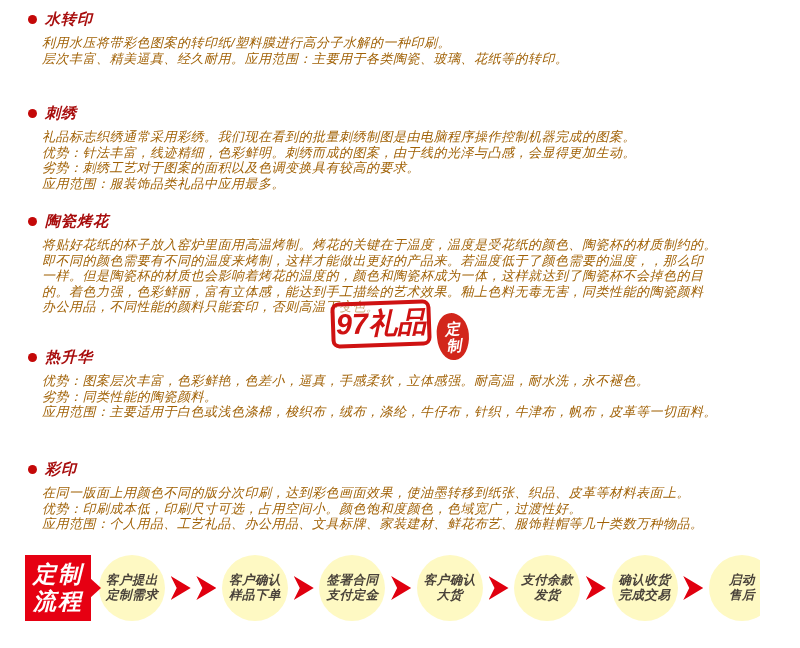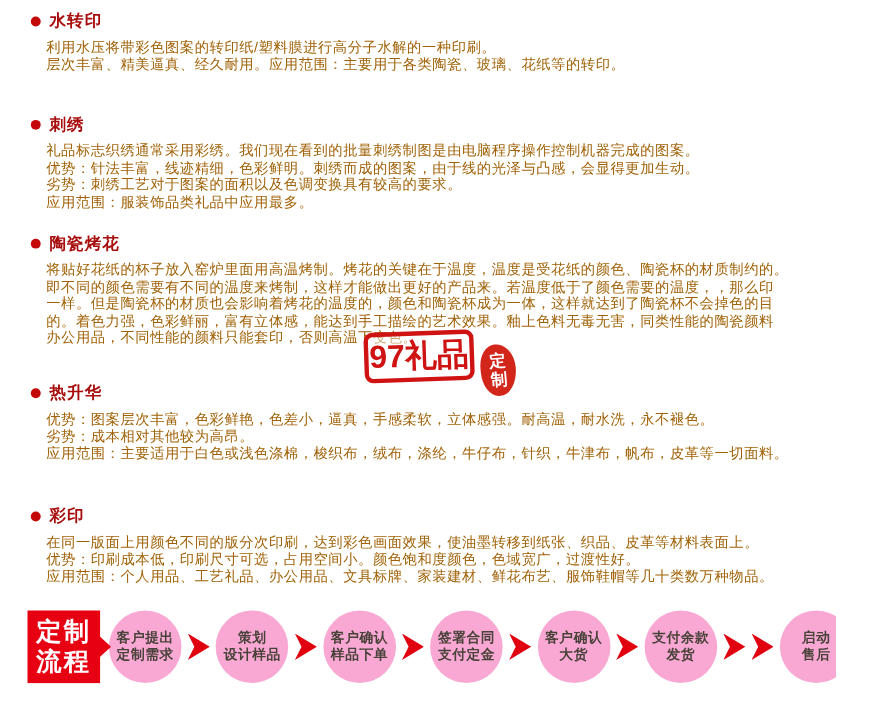--- a/index.html
+++ b/index.html
@@ -1,17 +1,17 @@
 <!DOCTYPE html>
 <html><head>
 <meta charset="utf-8">
 <style>
   html,body { margin:0; padding:0; background:#ffffff; }
   body { width:800px; height:648px; font-family:"Liberation Sans", sans-serif; }
-  .page { position:relative; width:760px; height:648px; background:#ffffff; overflow:hidden; }
+  .page { position:relative; width:760px; height:648px; background:#ffffff; overflow:hidden;font-style:italic; }
 
   
   .topic { position:absolute; left:28px; width:748px; }
   .topic-head { display:flex; align-items:center; gap:8px; margin-bottom:6px; }
   .bullet { width:9px; height:9px; border-radius:50%; background:#c40808; flex:0 0 auto; }
   .topic-title { font-size:15px; font-weight:bold; color:#a80d0d; margin:0; letter-spacing:1px; }
   .topic-body { margin-left:14px; font-size:13px; line-height:15.5px; color:#a16207; letter-spacing:0.5px; }
   .topic-body .line { white-space:nowrap; }
 
   
@@ -26,21 +26,21 @@
 
   
   .flow { position:absolute; left:25px; top:555px; width:750px; height:66px;
     display:flex; align-items:center; }
   .flow-label { position:relative; width:66px; height:66px; background:#e60012; color:#ffffff;
     display:flex; flex-direction:column; align-items:center; justify-content:center;
     font-size:23px; font-weight:bold; line-height:27px; letter-spacing:2px; flex:0 0 auto; }
   .flow-point { position:absolute; right:-10px; top:50%; transform:translateY(-50%);
     width:11px; height:20px; background:#e60012; clip-path:polygon(0 0, 100% 50%, 0 100%); }
   .flow-steps { flex:1; display:flex; align-items:center; justify-content:space-between; margin-left:8px; }
-  .step-circle { width:66px; height:66px; border-radius:50%; background:#f9a8d4; color:#49423a;
+  .step-circle { width:66px; height:66px; border-radius:50%; background:#fef9c3; color:#49423a;
     font-size:12.5px; font-weight:bold; display:flex; flex-direction:column; align-items:center;
     justify-content:center; line-height:15px; text-align:center; flex:0 0 auto; letter-spacing:0.5px; }
   .step-arrow { width:20px; height:24px; background:#e0000f;
     clip-path:polygon(0 0, 100% 50%, 0 100%, 30% 50%); flex:0 0 auto; }
 </style>
 </head>
 <body>
 
 <div class="page">
 
@@ -82,21 +82,21 @@
     </div>
   </section>
 
   <section class="topic" style="top:348px">
     <div class="topic-head">
       <span class="bullet"></span>
       <h2 class="topic-title">热升华</h2>
     </div>
     <div class="topic-body">
       <div class="line">优势：图案层次丰富，色彩鲜艳，色差小，逼真，手感柔软，立体感强。耐高温，耐水洗，永不褪色。</div>
-      <div class="line">劣势：成本相对其他较为高昂。</div>
+      <div class="line">劣势：同类性能的陶瓷颜料。</div>
       <div class="line">应用范围：主要适用于白色或浅色涤棉，梭织布，绒布，涤纶，牛仔布，针织，牛津布，帆布，皮革等一切面料。</div>
     </div>
   </section>
 
   <section class="topic" style="top:460px">
     <div class="topic-head">
       <span class="bullet"></span>
       <h2 class="topic-title">彩印</h2>
     </div>
     <div class="topic-body">
@@ -119,24 +119,20 @@
       <span>定制</span>
       <span>流程</span>
       <span class="flow-point"></span>
     </div>
     <div class="flow-steps">
       <div class="step-circle">
         <span>客户提出</span>
         <span>定制需求</span>
       </div>
       <span class="step-arrow"></span>
-      <div class="step-circle">
-        <span>策划</span>
-        <span>设计样品</span>
-      </div>
       <span class="step-arrow"></span>
       <div class="step-circle">
         <span>客户确认</span>
         <span>样品下单</span>
       </div>
       <span class="step-arrow"></span>
       <div class="step-circle">
         <span>签署合同</span>
         <span>支付定金</span>
       </div>
@@ -144,20 +140,24 @@
       <div class="step-circle">
         <span>客户确认</span>
         <span>大货</span>
       </div>
       <span class="step-arrow"></span>
       <div class="step-circle">
         <span>支付余款</span>
         <span>发货</span>
       </div>
       <span class="step-arrow"></span>
+      <div class="step-circle">
+        <span>确认收货</span>
+        <span>完成交易</span>
+      </div>
       <span class="step-arrow"></span>
       <div class="step-circle">
         <span>启动</span>
         <span>售后</span>
       </div>
     </div>
   </div>
 
 </div>
 

